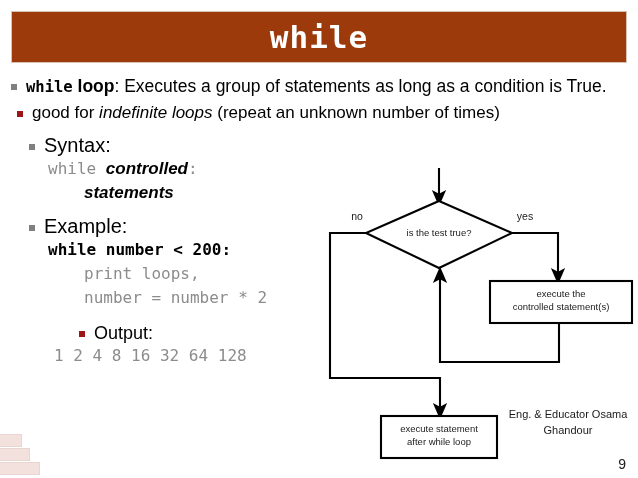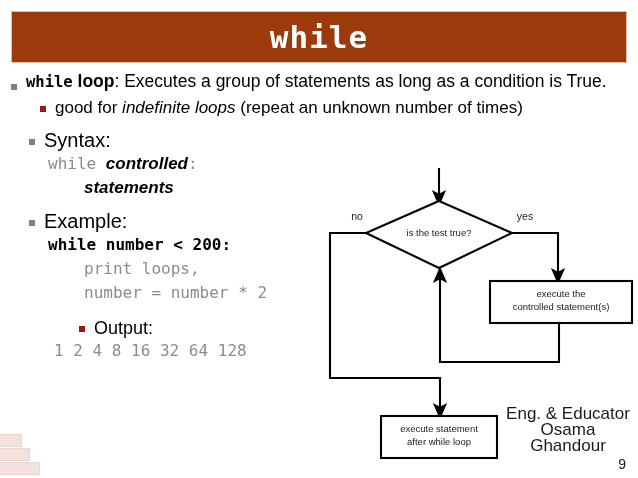--- a/index.html
+++ b/index.html
@@ -57,39 +57,39 @@
     width: 6px;
     height: 6px;
     flex: 0 0 6px;
   }
   .sq-gray { background: #808080; }
   .sq-red  { background: #9c1616; }
 
   
   .lvl1 {
     padding-left: 11px;
-    align-items: center;
+    margin-top: 5px;
   }
   .lvl1 .sq { margin-top: 9px; margin-right: 9px; }
   .lvl1 .txt {
     font-size: 17.5px;
     line-height: 23px;
     max-width: 600px;
   }
   .mono-b {
     font-family: "DejaVu Sans Mono", monospace;
     font-weight: bold;
     font-size: 15.5px;
   }
   .bold { font-weight: bold; }
   .ital { font-style: italic; }
 
   
   .lvl2 {
-    padding-left: 40px;
+    padding-left: 17px;
     margin-top: 3px;
     text-align: right;
   }
   .lvl2 .sq { margin-top: 9px; margin-right: 9px; }
   .lvl2 .txt {
     font-size: 17px;
     line-height: 22px;
   }
 
   
@@ -158,21 +158,21 @@
     fill: #1a1a1a;
   }
 
   
   #attribution {
     position: absolute;
     left: 498px;
     top: 406px;
     width: 140px;
     text-align: center;
-    font-size: 17px;
+    font-size: 11px;
     line-height: 16px;
     color: #1a1a1a;
   }
   #page-number {
     position: absolute;
     right: 12px;
     bottom: 6px;
     font-size: 14px;
     color: #1a1a1a;
   }

